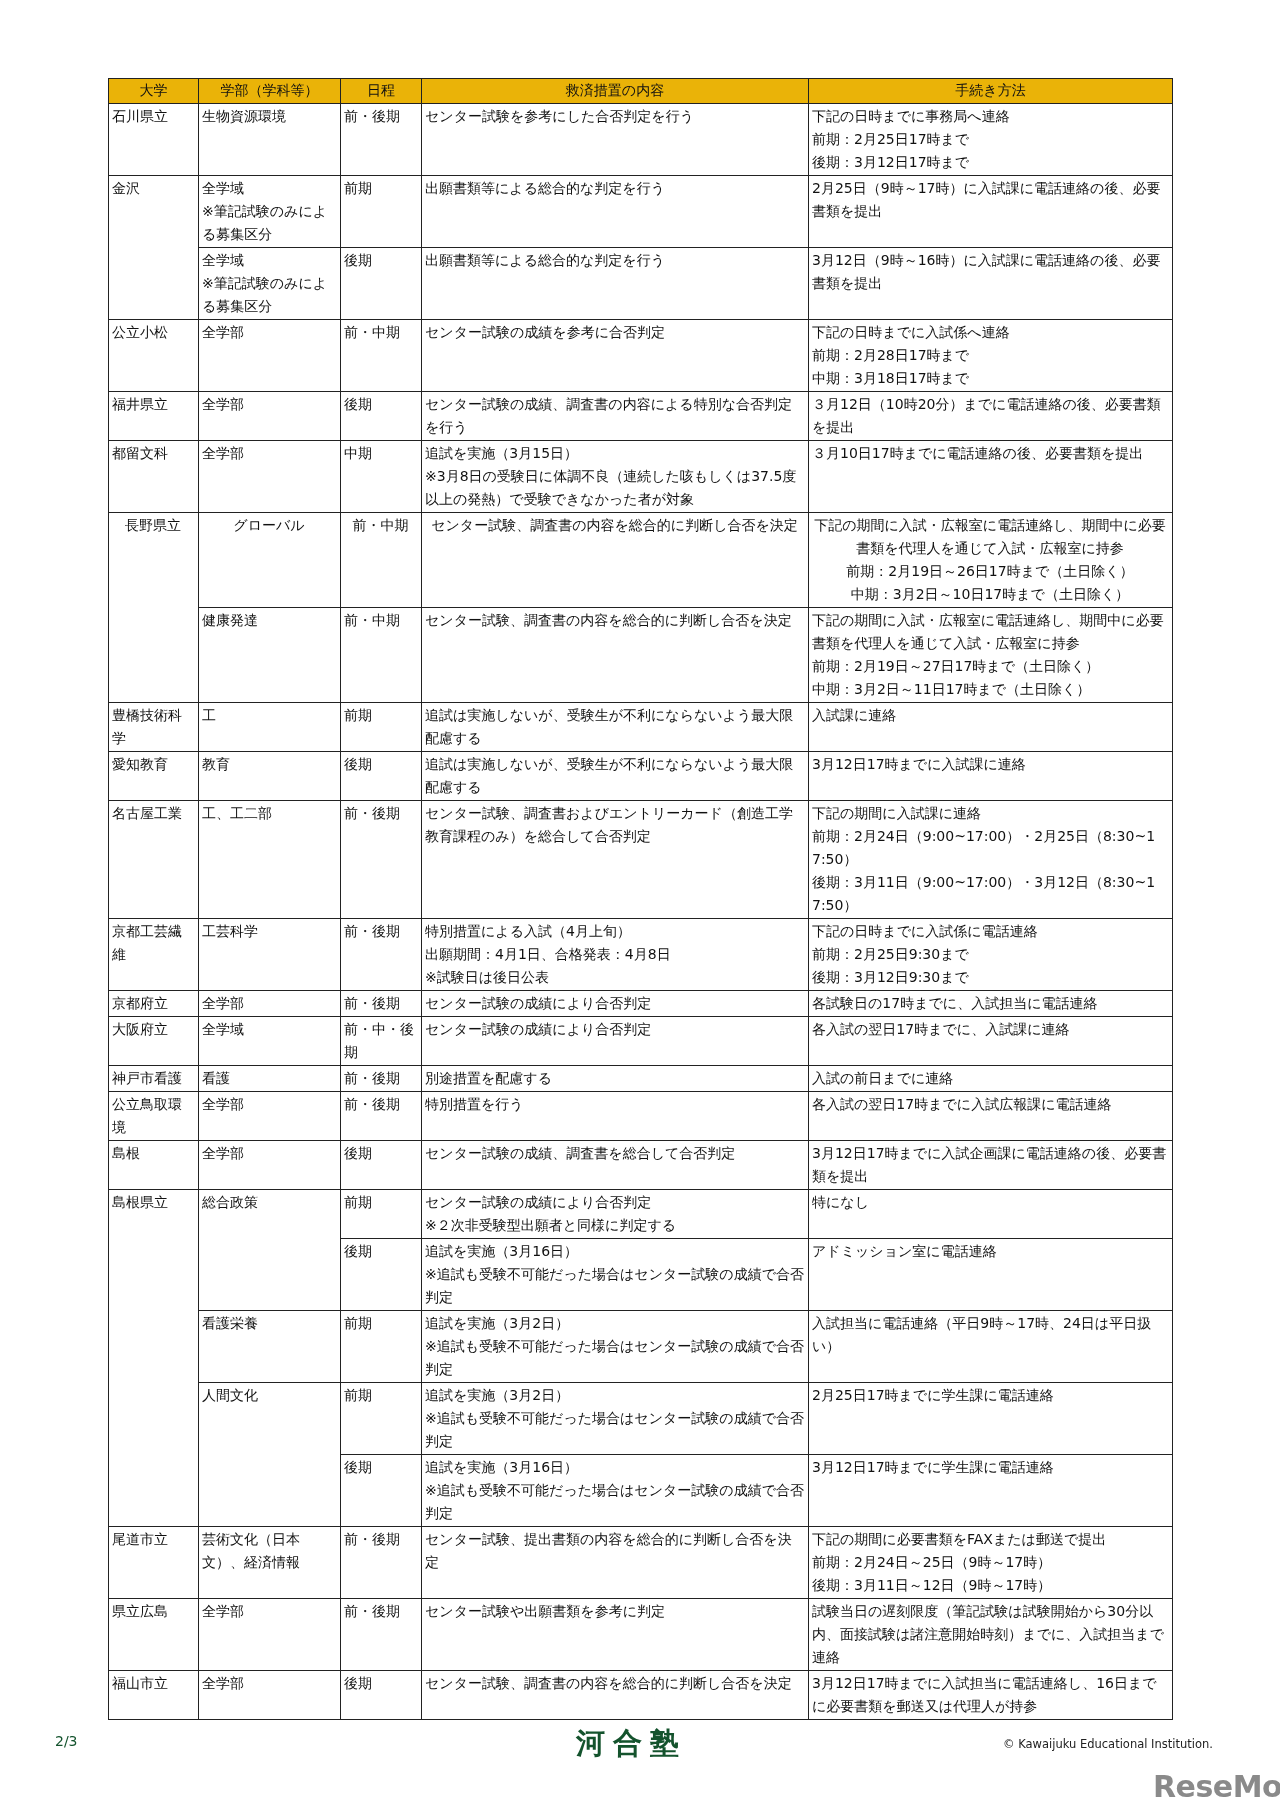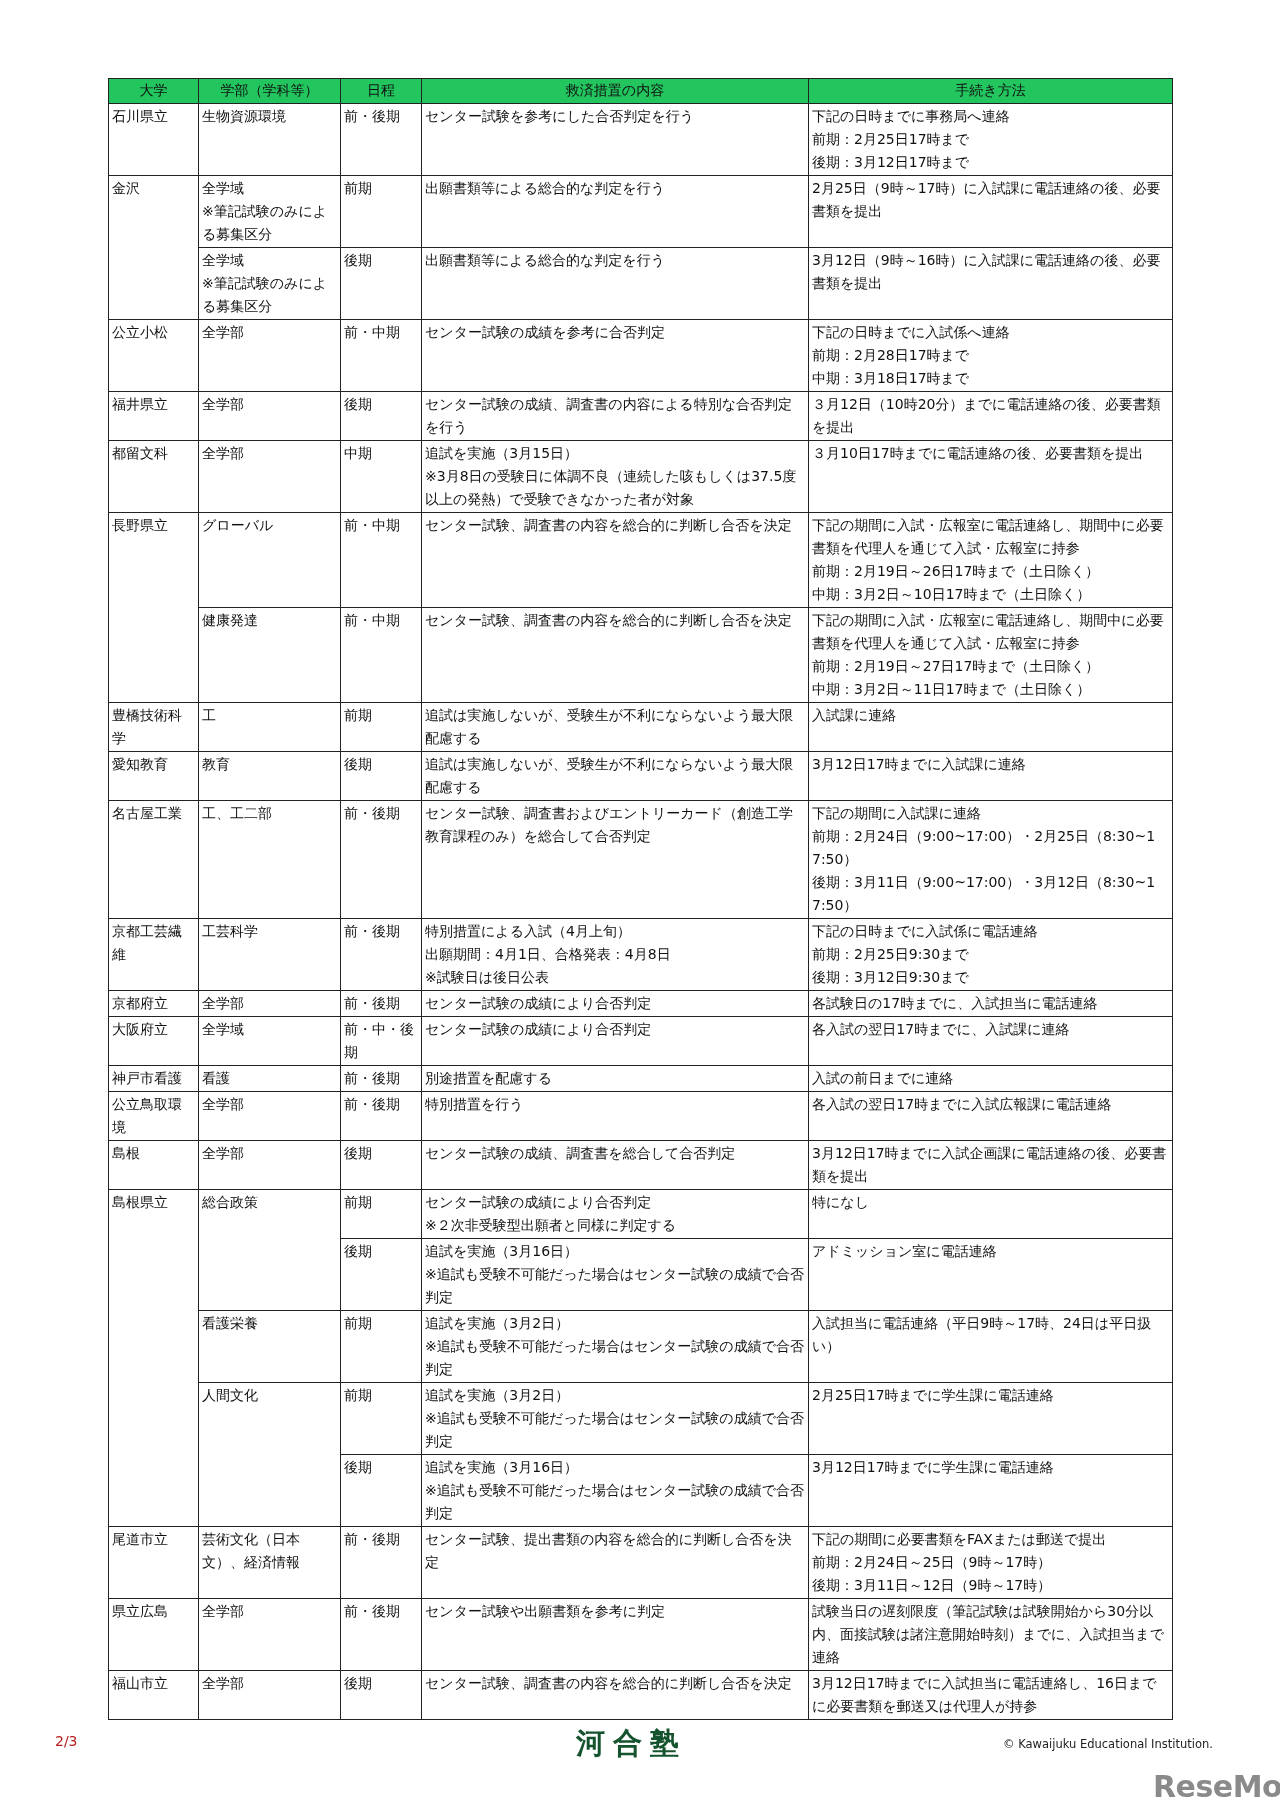--- a/index.html
+++ b/index.html
@@ -2,24 +2,24 @@
 <html><head>
 <meta charset="utf-8">
 <style>
   html, body { margin:0; padding:0; background:#fff; }
   body { width:1280px; height:1810px; position:relative; overflow:hidden;
          font-family:"DejaVu Sans", "Liberation Sans", sans-serif; color:#111; }
   .tbl-wrap { position:absolute; left:108px; top:78px; width:1064px; }
   table { border-collapse:collapse; width:1064px; table-layout:fixed; }
   th, td { border:1.5px solid #222; vertical-align:top; font-size:14px; line-height:23px;
            padding:1px 4px 1px 3px; white-space:pre-line; word-break:break-all; }
-  th { background:#22c55e; font-weight:normal; text-align:center; height:24px; line-height:22px; padding:0 16px; }
+  th { background:#eab308; font-weight:normal; text-align:center; height:24px; line-height:22px; padding:0 16px; }
   col.c1 { width:90px; } col.c2 { width:142px; } col.c3 { width:81px; }
   col.c4 { width:387px; } col.c5 { width:364px; }
-  .page-num { position:absolute; left:55px; top:1733px; font-size:14px; color:#b91c1c; }
+  .page-num { position:absolute; left:55px; top:1733px; font-size:14px; color:#14532d; }
   .logo { position:absolute; left:576px; top:1724px; font-size:29px; font-weight:bold; color:#14532d; letter-spacing:8px; }
   .copyright { position:absolute; left:1003px; top:1737px; font-size:11.5px; color:#222; }
   .watermark { position:absolute; left:1153px; top:1769px; font-size:30px; font-weight:bold; color:#8a8a8a; letter-spacing:-0.5px; }
 </style>
 </head>
 <body>
 
 <div class="tbl-wrap">
   <table>
     <colgroup>
@@ -80,21 +80,21 @@
           <td>３月12日（10時20分）までに電話連絡の後、必要書類を提出</td>
         </tr>
         <tr style="height: 61px;">
           <td>都留文科</td>
           <td>全学部</td>
           <td>中期</td>
           <td>追試を実施（3月15日）
 ※3月8日の受験日に体調不良（連続した咳もしくは37.5度以上の発熱）で受験できなかった者が対象</td>
           <td>３月10日17時までに電話連絡の後、必要書類を提出</td>
         </tr>
-        <tr style="height: 81px;">
+        <tr style="height: 81px; text-align: center;">
           <td rowspan="2">長野県立</td>
           <td>グローバル</td>
           <td>前・中期</td>
           <td>センター試験、調査書の内容を総合的に判断し合否を決定</td>
           <td>下記の期間に入試・広報室に電話連絡し、期間中に必要書類を代理人を通じて入試・広報室に持参
 前期：2月19日～26日17時まで（土日除く）
 中期：3月2日～10日17時まで（土日除く）</td>
         </tr>
         <tr style="height: 81px;">
           <td>健康発達</td>

